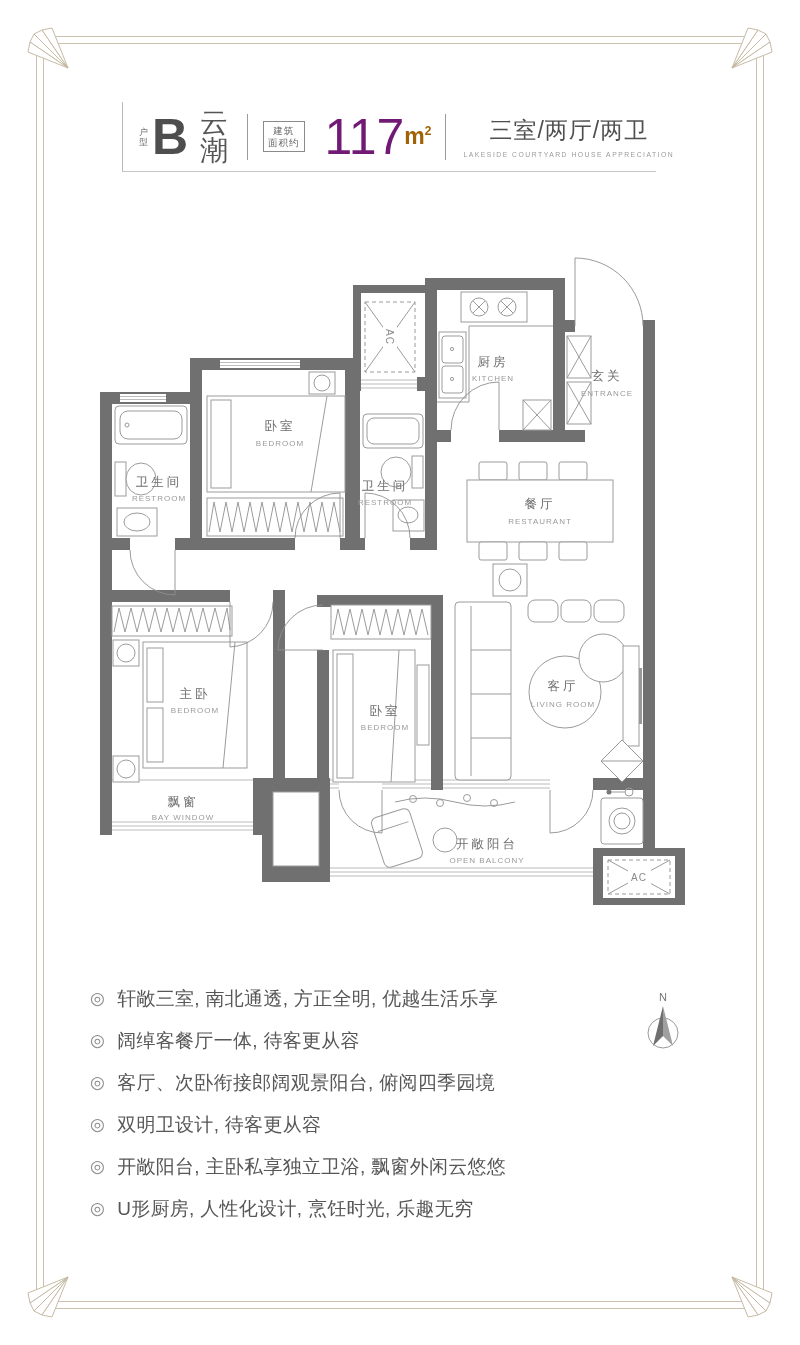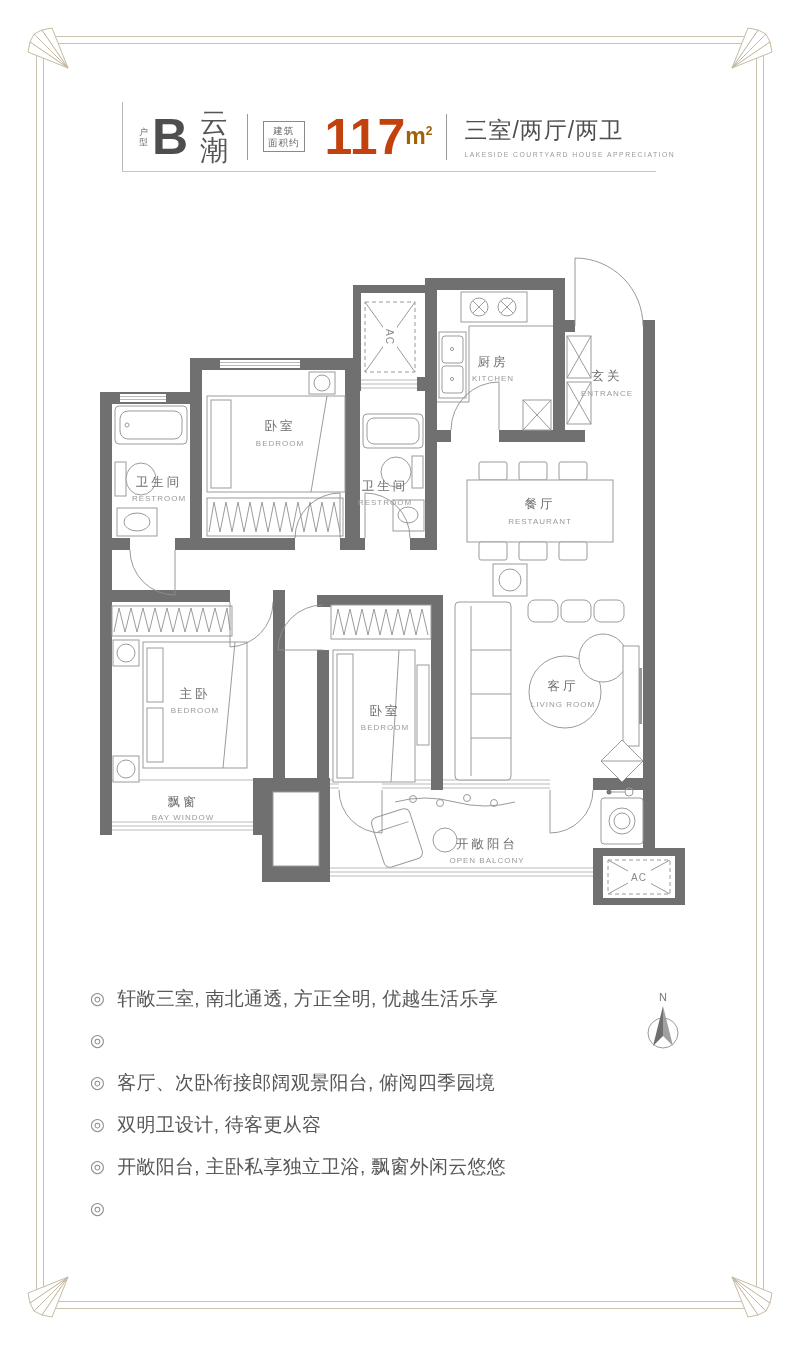--- a/index.html
+++ b/index.html
@@ -22,24 +22,24 @@
           border-left:1px solid #b9b9b9;border-bottom:1px solid #c6c6c6;
           padding-left:16px;box-sizing:border-box;}
   .type-vert{font-size:9px;line-height:10px;color:#777;width:11px;margin-right:4px;
              display:flex;flex-direction:column;align-items:center;}
   .unit-letter{font-size:50px;font-weight:bold;color:#4e4e4e;line-height:1;margin-right:12px;}
   .unit-name{font-family:"DejaVu Serif",serif;font-size:28px;color:#555;
              letter-spacing:17px;line-height:1;}
   .vdiv{width:1px;height:46px;background:#9a9a9a;margin:0 15px 0 2px;flex:none;}
   .area-box{border:1px solid #8a8a8a;font-size:9.5px;line-height:11.5px;color:#666;
             padding:3px 4px;text-align:center;margin-right:20px;letter-spacing:1px;flex:none;}
-  .area-num{font-size:50px;font-weight:bold;color:#c2410c;line-height:1;}
+  .area-num{font-size:50px;font-weight:normal;color:#701a75;line-height:1;}
   .area-unit{font-size:23px;font-weight:bold;color:#a16207;}
   .area-unit sup{font-size:12px;}
-  .layout-block{margin-left:2px;}
+  .layout-block{text-align:center;margin-left:2px;}
   .layout-zh{font-size:23px;color:#4f4f4f;letter-spacing:1px;white-space:nowrap;}
   .layout-en{font-size:6.8px;letter-spacing:1.5px;color:#9a9a9a;margin-top:5px;white-space:nowrap;}
 
   
   .plan{position:absolute;left:95px;top:250px;}
   .plan text{font-family:"Liberation Sans",sans-serif;}
   .zh{font-size:12.5px;fill:#6e6e6e;letter-spacing:3px;text-anchor:middle;}
   .en{font-size:8px;fill:#9a9a9a;letter-spacing:1px;text-anchor:middle;}
   .ac{font-size:10px;fill:#8a8a8a;letter-spacing:1px;text-anchor:middle;}
   .wall{fill:#707070;}
@@ -391,29 +391,31 @@
   <polygon points="33,18 43,58 33,48" fill="#a0a0a0"></polygon>
 </svg>
 
 <ul class="features">
   <li>
       <span class="dot">◎</span>
       <span>轩敞三室, 南北通透, 方正全明, 优越生活乐享</span>
     </li>
   <li>
       <span class="dot">◎</span>
+      <span>阔绰客餐厅一体, 待客更从容</span>
     </li>
   <li>
       <span class="dot">◎</span>
       <span>客厅、次卧衔接郎阔观景阳台, 俯阅四季园境</span>
     </li>
   <li>
       <span class="dot">◎</span>
       <span>双明卫设计, 待客更从容</span>
     </li>
   <li>
       <span class="dot">◎</span>
       <span>开敞阳台, 主卧私享独立卫浴, 飘窗外闲云悠悠</span>
     </li>
   <li>
       <span class="dot">◎</span>
+      <span>U形厨房, 人性化设计, 烹饪时光, 乐趣无穷</span>
     </li>
 </ul>
 
 </body></html>

